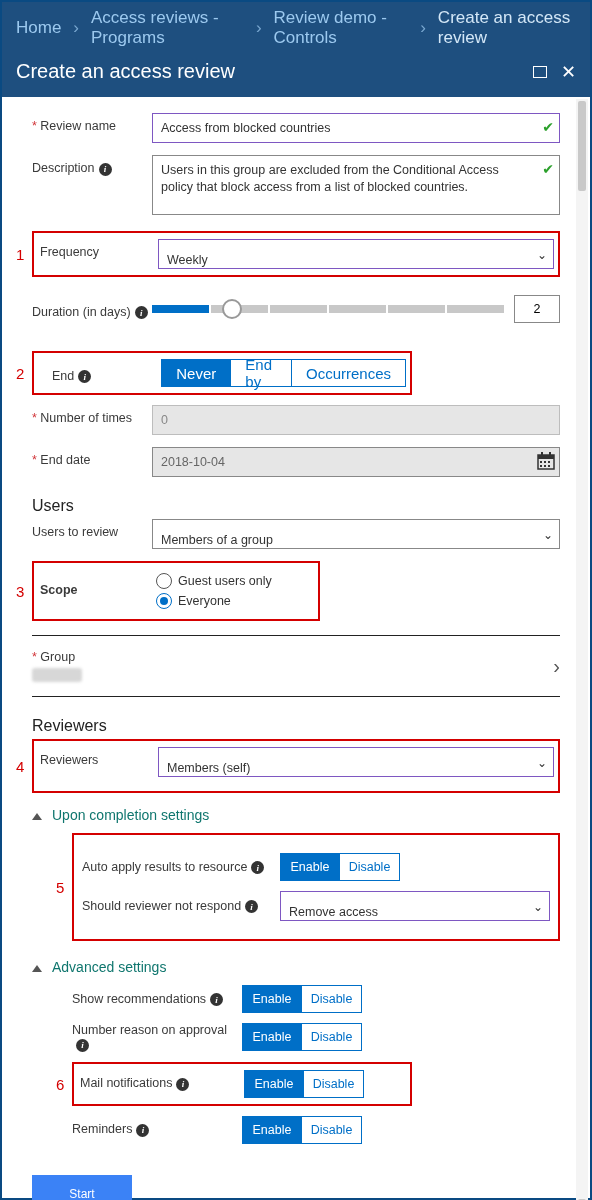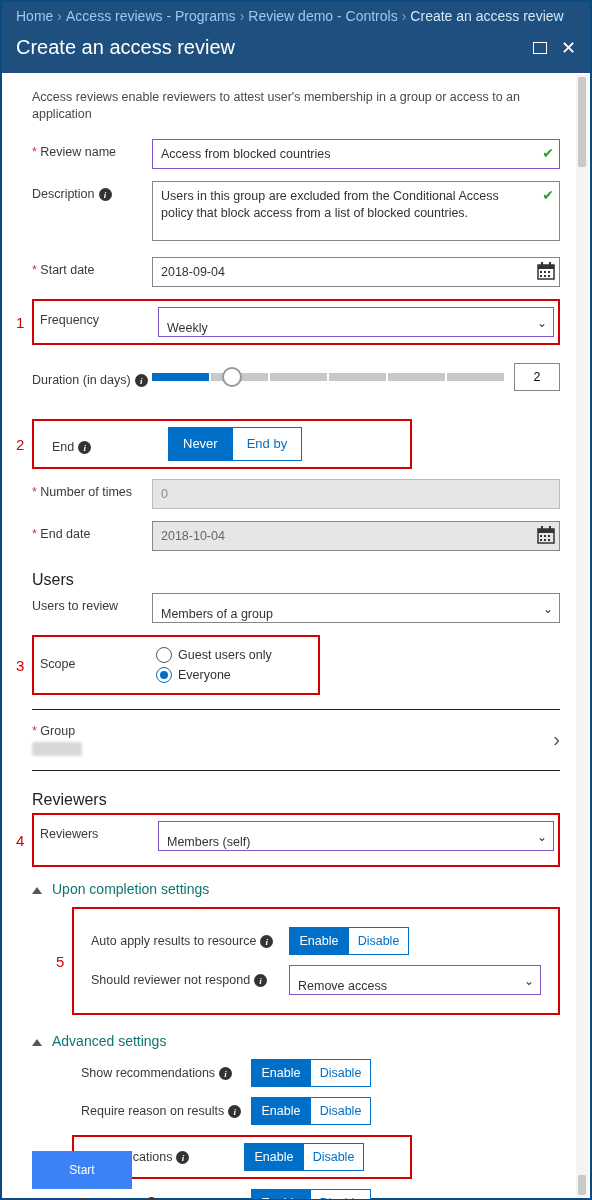--- a/index.html
+++ b/index.html
@@ -1,21 +1,21 @@
 <!DOCTYPE html>
 <html><head>
 <meta charset="utf-8">
 <style>
   * { box-sizing: border-box; font-family: "Segoe UI", Arial, sans-serif; }
   html, body { margin:0; padding:0; }
   body { width:592px; height:1200px; background:#fff; position:relative; overflow:hidden;}
   .outer { border:2px solid #0a4a82; width:592px; height:1200px; position:relative; }
   .header-breadcrumb {
-    background:#1e4f7f; color:#9cc9ef; font-size:14px; padding:6px 14px;
-    display:flex; align-items:center; gap:4px;
+    background:#1e4f7f; color:#9cc9ef; font-size:17px; padding:6px 14px;
+    display:flex; align-items:center; gap:12px;
   }
   .header-breadcrumb a { color:#9cc9ef; }
   .crumb-sep { color:#7aa8d1; }
   .header-title {
     background:#1e4f7f; color:#fff; font-size:20px; font-weight:300;
     padding:6px 14px 14px 14px; display:flex; align-items:center; justify-content:space-between;
   }
   .header-icons { display:flex; gap:14px; align-items:center;}
   .icon-box { width:14px; height:12px; border:1.5px solid #fff; display:inline-block;}
   .icon-close { font-size:18px; line-height:14px; color:#fff; cursor:pointer;}
@@ -66,42 +66,42 @@
   }
   .slider .seg { flex:1; background:#c8c8c8;}
   .slider .seg.fill { background:#006fc7;}
   .slider .knob {
     position:absolute; top:-6px; left:20%; width:20px; height:20px;
     border-radius:50%; background:#fff; border:2px solid #999;
   }
   .count-box { width:46px; height:28px; border:1px solid #888; text-align:center; font-size:12.5px; display:flex; align-items:center; justify-content:center;}
   .seg-btns { display:flex; }
   .seg-btns .btn {
-    height:34px; padding:0 14px; font-size:13px; border:1px solid #006fc7;
+    height:28px; padding:0 14px; font-size:15px; border:1px solid #006fc7;
     display:flex; align-items:center; color:#006fc7; background:#fff; cursor:pointer;
   }
   .seg-btns .btn + .btn { border-left:none;}
   .seg-btns .btn.active { background:#006fc7; color:#fff;}
   .disabled-field {
     width:100%; height:30px; border:1px solid #bdbdbd; background:#e6e6e6;
     padding:0 8px; font-size:12.5px; color:#888; display:flex; align-items:center;
   }
   .section-head { font-size:16px; color:#222; margin:20px 0 4px 0; font-weight:400;}
   .radio-row { display:flex; align-items:center; gap:6px; font-size:12.5px; color:#333; margin:4px 0;}
   .radio-outer { width:16px; height:16px; border:1.5px solid #555; border-radius:50%; display:inline-flex; align-items:center; justify-content:center;}
   .radio-outer.sel { border-color:#006fc7;}
   .radio-inner { width:8px; height:8px; border-radius:50%; background:#006fc7;}
   .hr-thick { border:none; border-top:1.5px solid #222; margin:14px 0;}
   .group-row { display:flex; justify-content:space-between; align-items:center;}
   .blurred { width:50px; height:14px; background:#d7d7d7; border-radius:3px; filter:blur(1.5px); margin-top:4px;}
   .big-chev { font-size:20px; color:#555;}
   .collapse-head { display:flex; align-items:center; gap:10px; font-size:14px; color:#0f766e; margin:10px 0;}
   .chev-up::before { content:""; display:inline-block; width:0; height:0; border-left:5px solid transparent; border-right:5px solid transparent; border-bottom:7px solid #555;}
   .inner-block { padding-left:40px; }
-  .adv-row { display:flex; align-items:center; margin:10px 9px;}
+  .adv-row { display:flex; align-items:center; margin:10px 0;}
   .adv-label { width:198px; font-size:12.5px; color:#3a3a3a;}
   .toggle { display:flex;}
   .toggle .t {
     height:28px; width:60px; font-size:12.5px; border:1px solid #006fc7;
     display:flex; align-items:center; justify-content:center; color:#006fc7; background:#fff; cursor:pointer;
   }
   .toggle .t.on { background:#006fc7; color:#fff;}
   .toggle .t + .t { border-left:none;}
   .redbox { border:2px solid #d40000; position:relative; padding:0;}
   .red-num {
@@ -137,151 +137,131 @@
       <span class="icon-close">✕</span>
     </span>
   </div>
 
   <div class="panel">
     <div class="scrollbar">
       <div class="thumb-top"></div>
         <div class="thumb-bot"></div>
     </div>
 
-    <div class="intro">Access reviews enable reviewers to attest user's membership in a group or access to an application</div>
 
     <div class="row">
       <div class="label-col req">Review name</div>
       <div class="field-col field-wrap">
         <input class="text-input" value="Access from blocked countries" style="">
         <span class="check-green">✔</span>
       </div>
     </div>
 
     <div class="row">
       <div class="label-col">
         <span>Description</span><span class="info-icon">i</span>
       </div>
       <div class="field-col field-wrap">
         <textarea class="text-area" style="">Users in this group are excluded from the Conditional Access policy that block access from a list of blocked countries.</textarea>
         <span class="check-green">✔</span>
       </div>
     </div>
 
-    <div class="row">
-      <div class="label-col req">Start date</div>
+
+    <div class="redbox" style="margin-bottom:18px;">
+      <span class="red-num">1</span>
+      <div class="row redbox-pad">
+        <div class="label-col" style="padding-left:2px;">Frequency</div>
+        <div class="field-col">
+          <div class="select">
+            <span>Weekly</span>
+              <span class="chev">⌄</span>
+          </div>
+        </div>
+      </div>
+    </div>
+
+    <div class="row" style="align-items:center;">
+      <div class="label-col">
+        <span>Duration (in days)</span><span class="info-icon">i</span>
+      </div>
+      <div class="slider-wrap">
+        <div class="slider">
+          <div class="seg fill"></div>
+            <div class="seg"></div>
+            <div class="seg"></div>
+            <div class="seg"></div>
+            <div class="seg"></div>
+            <div class="seg"></div>
+          <div class="knob"></div>
+        </div>
+        <div class="count-box">2</div>
+      </div>
+    </div>
+
+    <div style="height:16px;"></div>
+
+    <div class="redbox" style="width:380px; margin-bottom:10px;">
+      <span class="red-num">2</span>
+      <div class="row redbox-pad" style="align-items:center;padding-left:16px;">
+        <div class="label-col" style="width:118px; padding-left:2px;">
+          <span>End</span><span class="info-icon">i</span>
+        </div>
+        <div class="seg-btns">
+          <div class="btn active">Never</div>
+          <div class="btn">End by</div>
+          <div class="btn">Occurrences</div>
+        </div>
+      </div>
+    </div>
+
+    <div class="row">
+      <div class="label-col req">Number of times</div>
+      <div class="field-col">
+          <div class="disabled-field">0</div>
+        </div>
+    </div>
+
+    <div class="row">
+      <div class="label-col req">End date</div>
       <div class="field-col field-wrap">
-        <div class="date-input">
-            <span>2018-09-04</span>
+        <div class="date-input disabled">
+            <span>2018-10-04</span>
           </div>
         <svg class="cal cal-icon" viewBox="0 0 20 20">
             <rect x="2" y="4" width="16" height="14" fill="none" stroke="#333" stroke-width="1.5"></rect>
             <rect x="2" y="4" width="16" height="4" fill="#333"></rect>
             <rect x="5" y="1" width="2" height="4" fill="#333"></rect>
             <rect x="13" y="1" width="2" height="4" fill="#333"></rect>
             <rect x="4" y="10" width="2" height="2"></rect>
             <rect x="8" y="10" width="2" height="2"></rect>
             <rect x="12" y="10" width="2" height="2"></rect>
             <rect x="4" y="14" width="2" height="2"></rect>
             <rect x="8" y="14" width="2" height="2"></rect>
             <rect x="12" y="14" width="2" height="2"></rect>
           </svg>
       </div>
     </div>
 
-    <div class="redbox" style="margin-bottom:18px;">
-      <span class="red-num">1</span>
-      <div class="row redbox-pad">
-        <div class="label-col" style="padding-left:2px;">Frequency</div>
-        <div class="field-col">
-          <div class="select">
-            <span>Weekly</span>
-              <span class="chev">⌄</span>
-          </div>
-        </div>
-      </div>
-    </div>
-
-    <div class="row" style="align-items:center;">
-      <div class="label-col">
-        <span>Duration (in days)</span><span class="info-icon">i</span>
-      </div>
-      <div class="slider-wrap">
-        <div class="slider">
-          <div class="seg fill"></div>
-            <div class="seg"></div>
-            <div class="seg"></div>
-            <div class="seg"></div>
-            <div class="seg"></div>
-            <div class="seg"></div>
-          <div class="knob"></div>
-        </div>
-        <div class="count-box">2</div>
-      </div>
-    </div>
-
-    <div style="height:16px;"></div>
-
-    <div class="redbox" style="width:380px; margin-bottom:10px;">
-      <span class="red-num">2</span>
-      <div class="row redbox-pad" style="align-items:center;padding-left:16px;">
-        <div class="label-col" style="width:118px; padding-left:2px;">
-          <span>End</span><span class="info-icon">i</span>
-        </div>
-        <div class="seg-btns">
-          <div class="btn active">Never</div>
-          <div class="btn">End by</div>
-        </div>
-      </div>
-    </div>
-
-    <div class="row">
-      <div class="label-col req">Number of times</div>
-      <div class="field-col">
-          <div class="disabled-field">0</div>
-        </div>
-    </div>
-
-    <div class="row">
-      <div class="label-col req">End date</div>
-      <div class="field-col field-wrap">
-        <div class="date-input disabled">
-            <span>2018-10-04</span>
-          </div>
-        <svg class="cal cal-icon" viewBox="0 0 20 20">
-            <rect x="2" y="4" width="16" height="14" fill="none" stroke="#333" stroke-width="1.5"></rect>
-            <rect x="2" y="4" width="16" height="4" fill="#333"></rect>
-            <rect x="5" y="1" width="2" height="4" fill="#333"></rect>
-            <rect x="13" y="1" width="2" height="4" fill="#333"></rect>
-            <rect x="4" y="10" width="2" height="2"></rect>
-            <rect x="8" y="10" width="2" height="2"></rect>
-            <rect x="12" y="10" width="2" height="2"></rect>
-            <rect x="4" y="14" width="2" height="2"></rect>
-            <rect x="8" y="14" width="2" height="2"></rect>
-            <rect x="12" y="14" width="2" height="2"></rect>
-          </svg>
-      </div>
-    </div>
-
     <div class="section-head">Users</div>
 
     <div class="row">
       <div class="label-col">Users to review</div>
       <div class="field-col">
         <div class="select gray">
           <span>Members of a group</span>
             <span class="chev">⌄</span>
         </div>
       </div>
     </div>
 
     <div class="redbox" style="width:288px; margin:6px 0 8px 0;">
       <span class="red-num">3</span>
       <div class="row redbox-pad">
-        <div class="label-col" style="width:118px; padding-left:2px; padding-top:14px;">Scope</div>
+        <div class="label-col" style="width:118px; padding-left:2px; padding-top:14px;font-weight:bold;">Scope</div>
         <div>
           <div class="radio-row">
             <span class="radio-outer"></span>
               <span>Guest users only</span>
           </div>
           <div class="radio-row">
             <span class="radio-outer sel">
                 <span class="radio-inner"></span>
               </span>
               <span>Everyone</span>
@@ -356,21 +336,21 @@
         <div class="adv-label" style="width:170px;">
           <span>Show recommendations</span><span class="info-icon">i</span>
         </div>
         <div class="toggle">
           <div class="t on">Enable</div>
           <div class="t">Disable</div>
         </div>
       </div>
       <div class="adv-row">
         <div class="adv-label" style="width:170px;">
-          <span>Require reason on results</span><span class="info-icon">i</span>
+          <span>Number reason on approval</span><span class="info-icon">i</span>
         </div>
         <div class="toggle">
           <div class="t on">Enable</div>
           <div class="t">Disable</div>
         </div>
       </div>
 
       <div class="redbox" style="width:340px; padding:2px 2px 2px 6px; margin:6px 0;">
         <span class="red-num">6</span>
         <div class="adv-row" style="margin:4px 0;">

